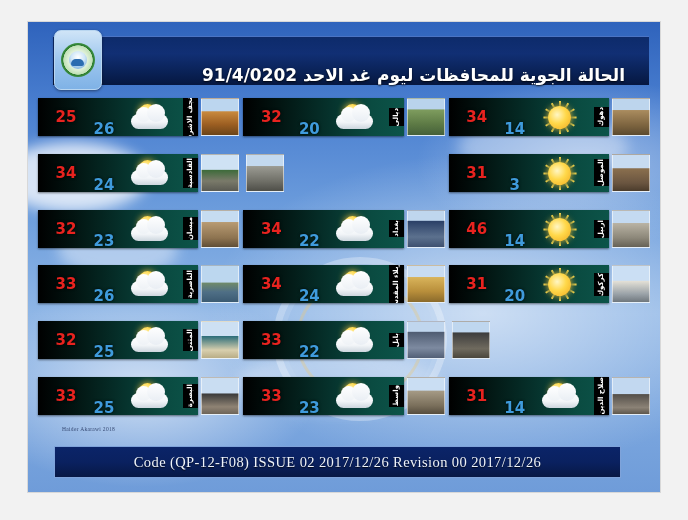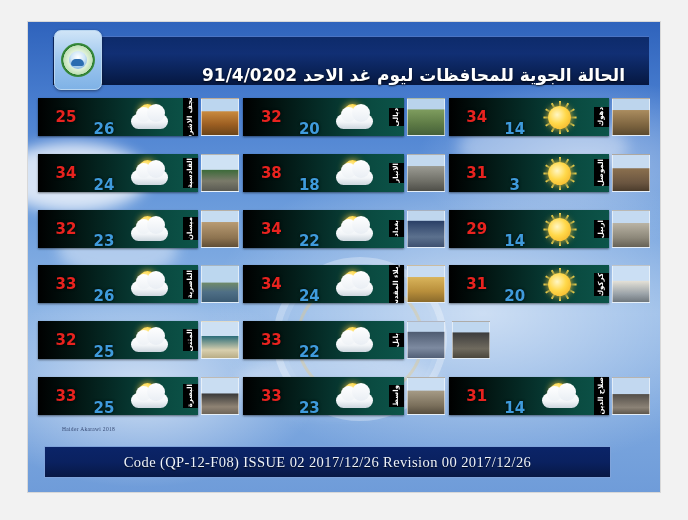--- a/index.html
+++ b/index.html
@@ -158,21 +158,21 @@
     background:linear-gradient(180deg,#ffffff 0%,#e9eef4 100%);
   }
   
   #signature{
     position:absolute;left:34px;top:404px;
     color:#22335c;font-size:5.5px;letter-spacing:.3px;
     font-family:"Liberation Serif", serif;opacity:.85;
   }
   
   #footer{
-    position:absolute;left:16px;top:424px;width:565px;height:30px;
+    position:absolute;left:26px;top:424px;width:565px;height:30px;
     background:linear-gradient(180deg,#0b2468 0%,#0a2160 50%,#071845 100%);
     border:1px solid #7fa3da;
     display:flex;align-items:center;justify-content:center;
   }
   #footer-text{
     color:#eef3fb;font-family:"Liberation Serif", serif;
     font-size:14.5px;letter-spacing:.4px;white-space:nowrap;
     text-shadow:0 1px 1px rgba(0,0,0,.7);
   }
 </style>
@@ -307,33 +307,20 @@
                 <div class="cloud"></div>
               </div>
             </div>
             <div class="city">
               <span>ديالى</span>
             </div>
           </div>
           <div class="photo ph7"></div>
         </div>
         <div class="row">
-          <div class="card">
-            <div class="tmax">38</div>
-            <div class="tmin">18</div>
-            <div class="wicon">
-              <div class="ic ic-pc">
-                <div class="sun"></div>
-                <div class="cloud"></div>
-              </div>
-            </div>
-            <div class="city">
-              <span>الانبار</span>
-            </div>
-          </div>
           <div class="photo ph8"></div>
         </div>
         <div class="row">
           <div class="card">
             <div class="tmax">34</div>
             <div class="tmin">22</div>
             <div class="wicon">
               <div class="ic ic-pc">
                 <div class="sun"></div>
                 <div class="cloud"></div>
@@ -432,21 +419,21 @@
               </div>
             </div>
             <div class="city">
               <span>الموصل</span>
             </div>
           </div>
           <div class="photo ph14"></div>
         </div>
         <div class="row">
           <div class="card">
-            <div class="tmax">29</div>
+            <div class="tmax">46</div>
             <div class="tmin">14</div>
             <div class="wicon">
               <div class="ic ic-clear">
                 <div class="sun"></div>
                 <div class="ray" style="transform: rotate(0deg);"></div>
                 <div class="ray" style="transform: rotate(30deg);"></div>
                 <div class="ray" style="transform: rotate(60deg);"></div>
                 <div class="ray" style="transform: rotate(90deg);"></div>
                 <div class="ray" style="transform: rotate(120deg);"></div>
                 <div class="ray" style="transform: rotate(150deg);"></div>

